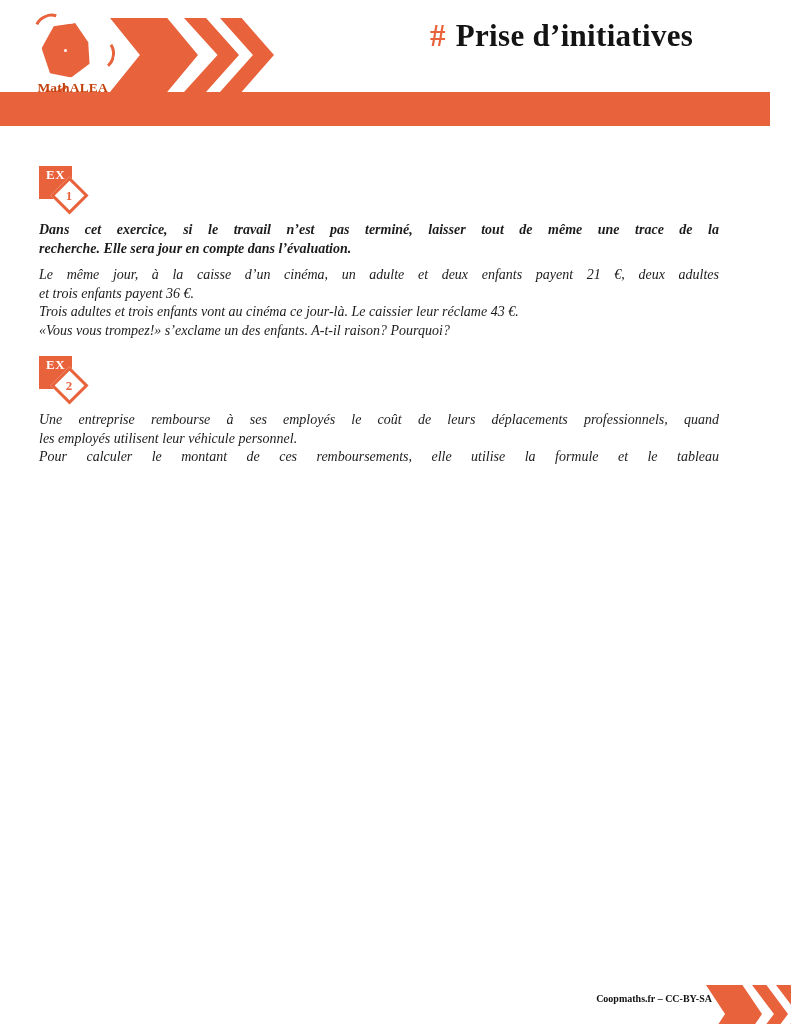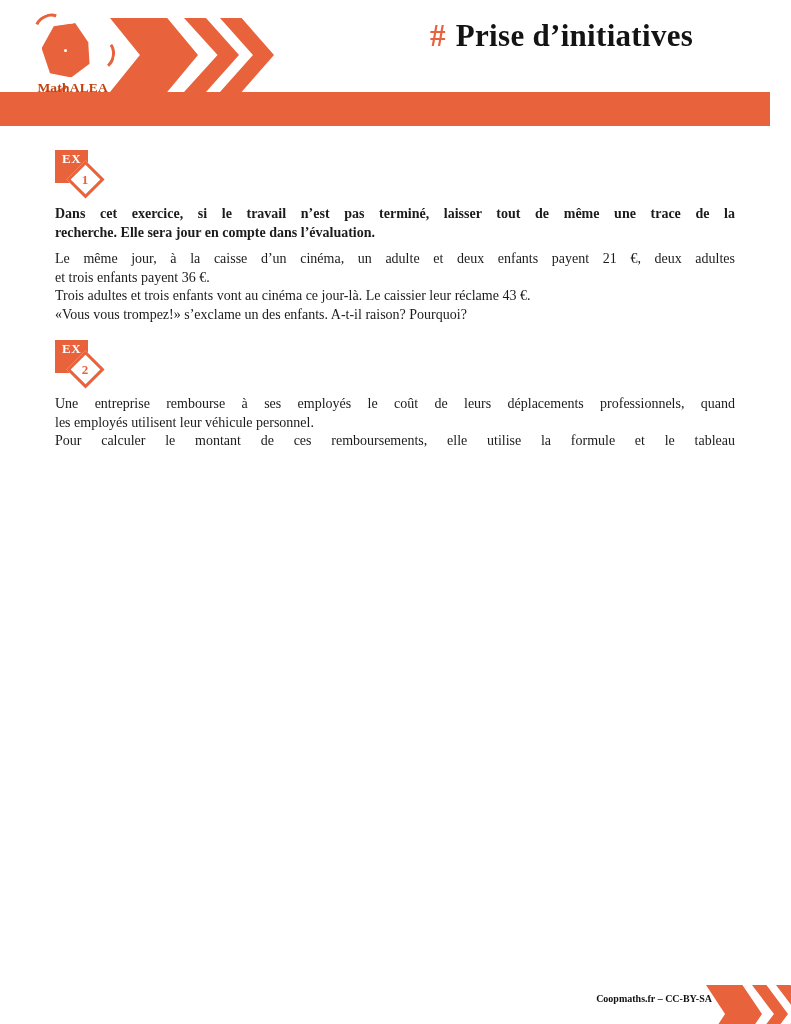--- a/index.html
+++ b/index.html
@@ -36,40 +36,40 @@
 
   .orange-bar { position:absolute; left:0; top:92px; width:770px; height:34px; background:var(--accent,#E8623C); }
 
   .title {
     position:absolute; left:430px; top:18px; margin:0;
     font-size:31px; font-weight:700; letter-spacing:0.3px; color:#141414; white-space:nowrap;
   }
   .title .hash { color:var(--accent,#E8623C); margin-right:10px; }
 
   
-  .exercise { position:absolute; left:55px; width:680px; }
+  .exercise { position:absolute; left:39px; width:680px;margin-top:16px; }
   .ex1 { top:150px; }
   .ex2 { top:340px; }
 
   .ex-badge { position:relative; width:56px; height:50px; margin-bottom:5px; }
   .ex-square { position:absolute; left:0; top:0; width:33px; height:33px; background:var(--accent,#E8623C); }
   .ex-label {
     position:absolute; left:0; top:1px; width:100%; text-align:center;
     color:#ffffff; font-weight:700; font-size:13px; letter-spacing:0.5px;
   }
   .ex-diamond {
     position:absolute; left:17px; top:16px; width:21px; height:21px;
     background:#ffffff; border:3px solid var(--accent,#E8623C);
     transform:rotate(45deg); display:flex; align-items:center; justify-content:center;
   }
   .ex-number { transform:rotate(-45deg); color:var(--accent,#E8623C); font-weight:700; font-size:13px; }
 
   .para { margin:0; font-size:14px; line-height:18.5px; }
   .para.intro { margin-top:2px; margin-bottom:8px; font-weight:700; }
-  .jline { text-align:justify; text-align-last:justify; }
+  .jline { text-align:justify; text-align-last:justify;font-style:italic; }
   .jline.last { text-align-last:left; }
 
   
   .footer-credit {
     position:absolute; right:79px; top:993px;
     font-size:10px; font-weight:700; color:#111111; white-space:nowrap;
   }
   .fc1 { left:706px; top:985px; width:56px; height:58px; }
   .fc2 { left:752px; top:985px; width:36px; height:58px; }
   .fc3 { left:776px; top:985px; width:36px; height:58px; }

